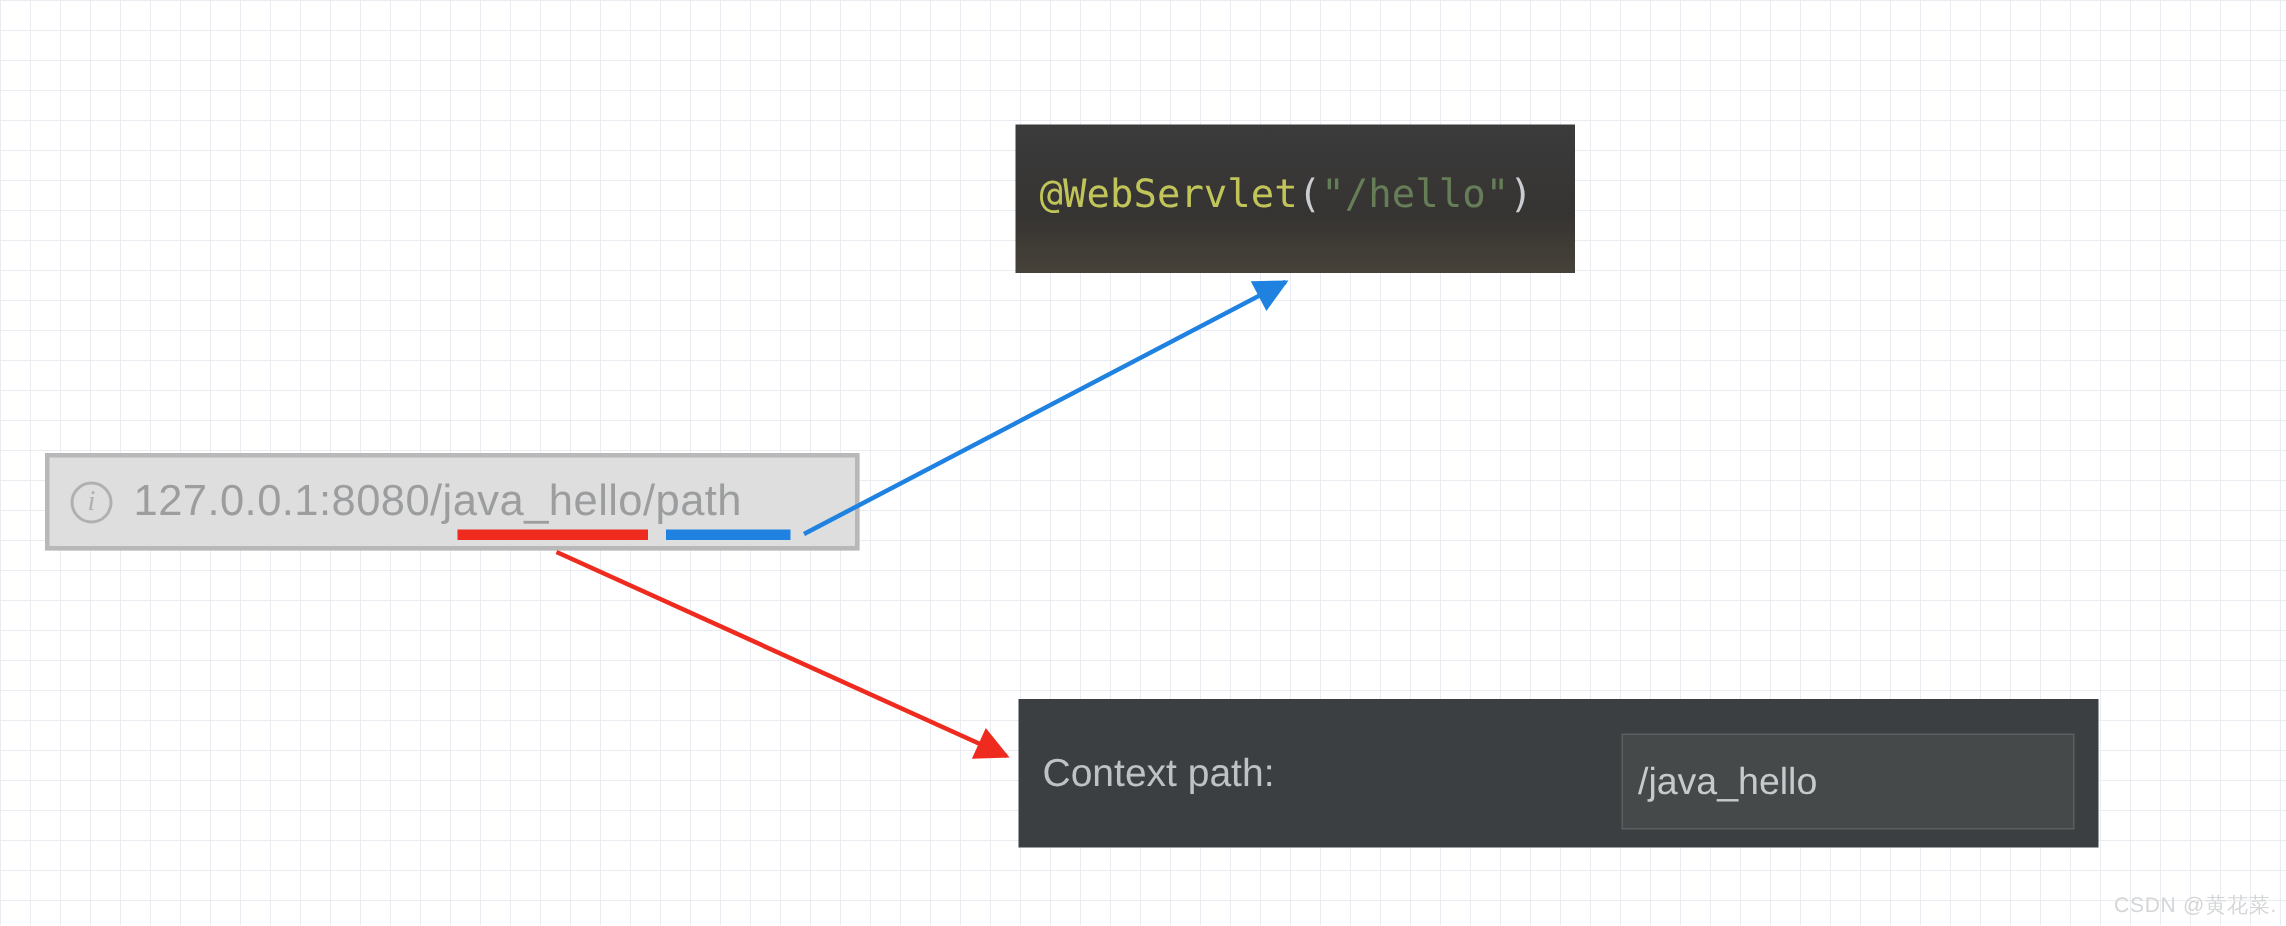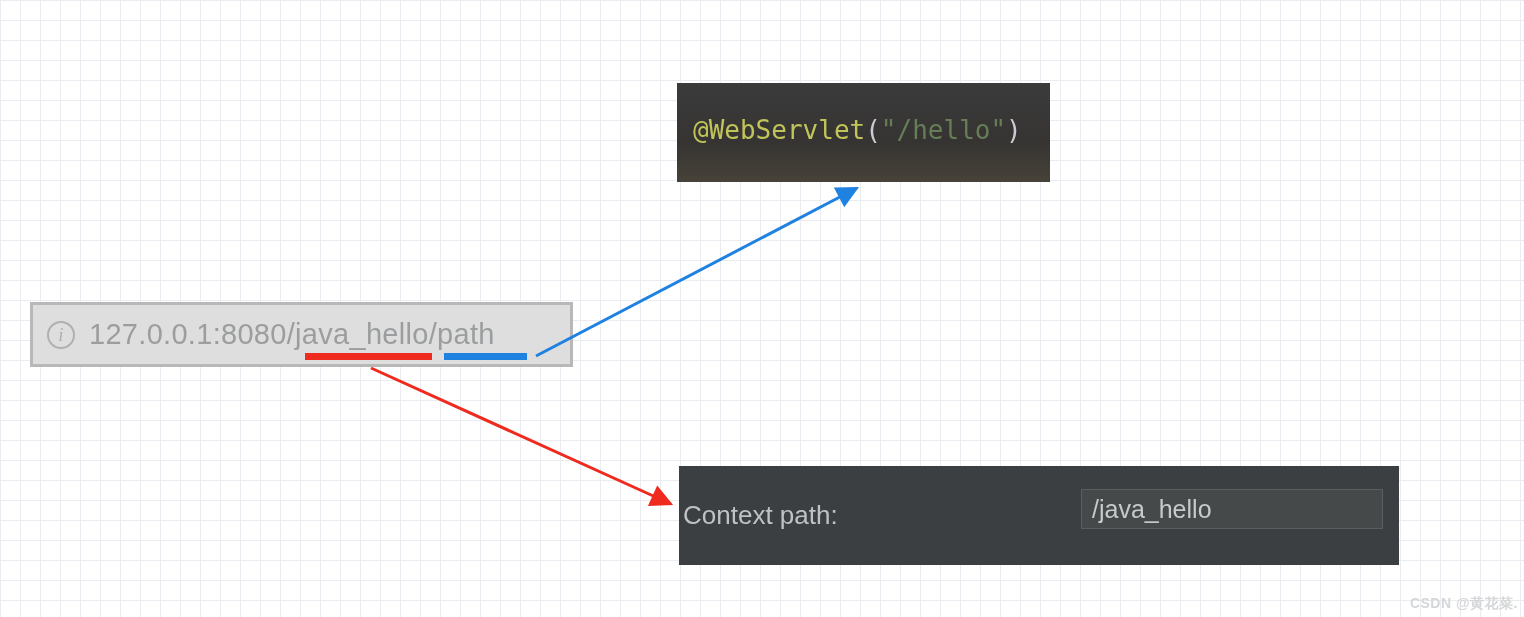--- a/index.html
+++ b/index.html
@@ -101,29 +101,29 @@
     top: 466px;
     width: 720px;
     height: 99px;
     background: #3c3f41;
     display: flex;
     align-items: center;
     font-size: 26px;
     color: #bfc2c4;
   }
   .ctx-label {
-    margin-left: 4px;
+    margin-left: 16px;
     text-align: center;
   }
   .ctx-input {
     position: absolute;
     left: 402px;
     top: 23px;
     width: 302px;
-    height: 40px;
+    height: 64px;
     border: 1px solid #5b5d5f;
     background: #45494a;
     color: #c7cacc;
     font-size: 25px;
     padding-left: 10px;
     box-sizing: border-box;
     font-family: inherit;
     outline: none;
   }
 
@@ -135,21 +135,20 @@
   }
 
   
   .watermark {
     position: absolute;
     right: 6px;
     bottom: 4px;
     font-size: 14px;
     color: #d5d6d7;
     letter-spacing: 0.5px;
-    font-weight: bold;
   }
 </style>
 </head>
 <body>
 
 <div class="grid"></div>
 
 <div class="url-bar">
   <div class="info-icon">i</div>
   <div class="url-text">127.0.0.1:8080/java_hello/path</div>

